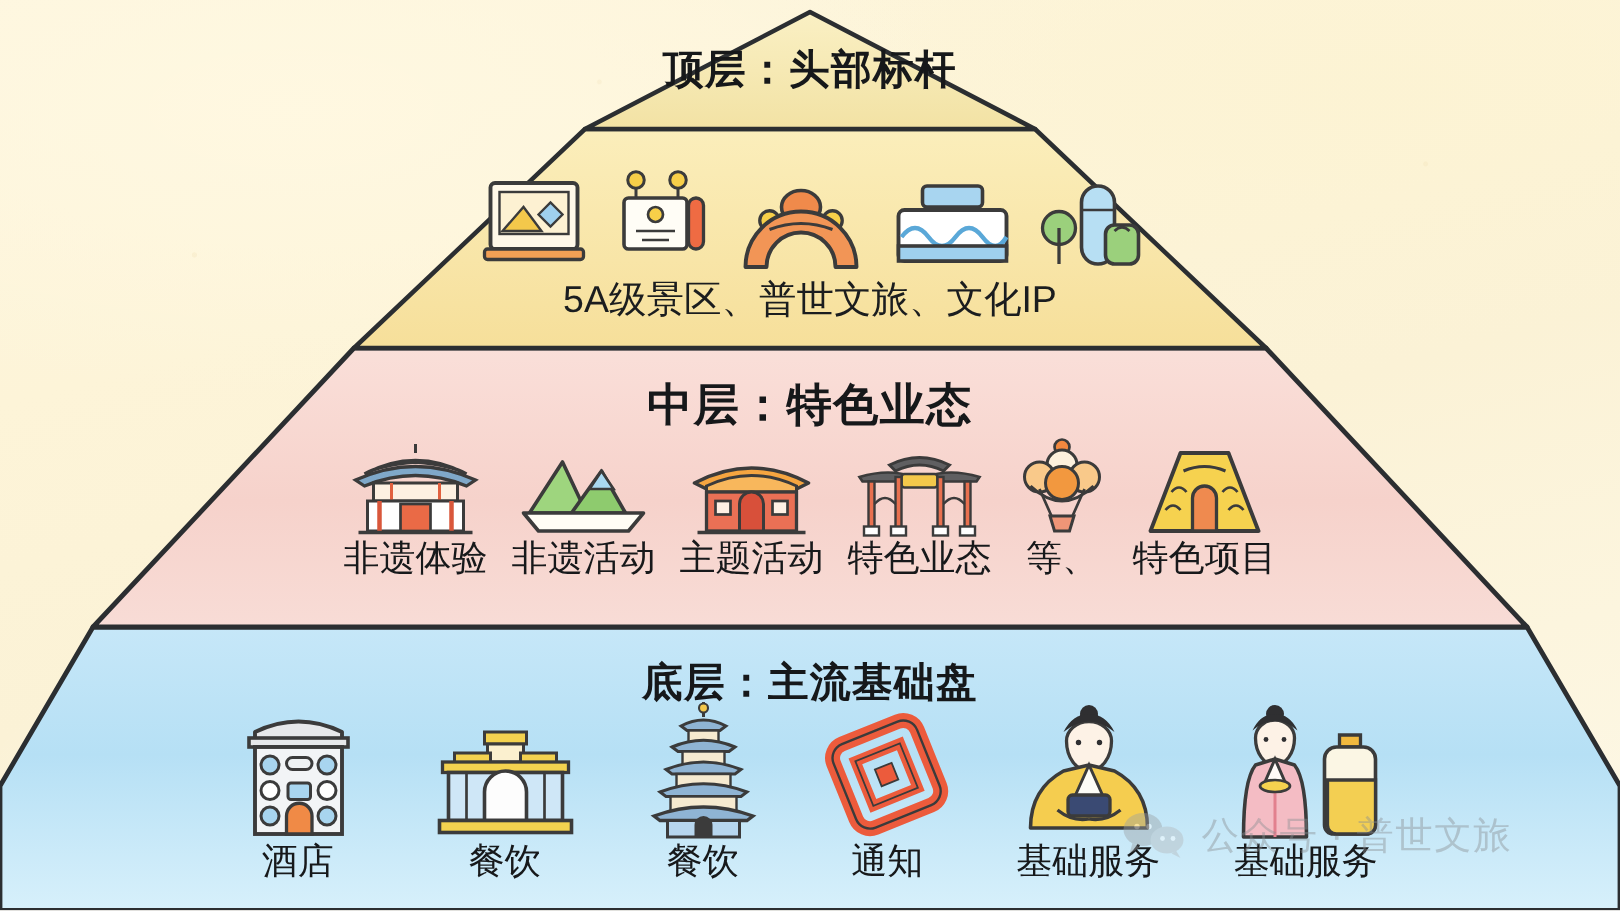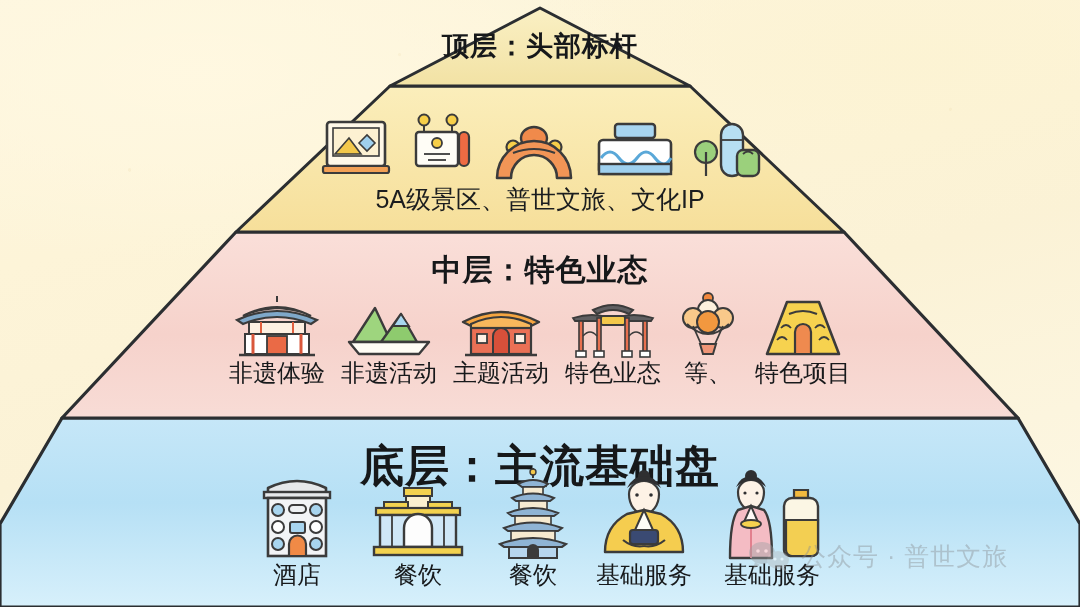--- a/index.html
+++ b/index.html
@@ -40,21 +40,21 @@
     width: 100%;
     text-align: center;
     color: #16181a;
     font-weight: bold;
     letter-spacing: 1px;
     white-space: nowrap;
     pointer-events: none;
   }
   .tier-title-1 { top: 28px;  font-size: 27px; }
   .tier-title-2 { top: 250px; font-size: 30px; }
-  .tier-title-3 { top: 437px; font-size: 44px; }
+  .tier-title-3 { top: 437px; font-size: 27px; }
 
   .tier2-caption {
     position: absolute;
     top: 183px; width: 100%;
     text-align: center;
     font-size: 25px;
     color: #1b1d1f;
     white-space: nowrap;
   }
 
@@ -86,21 +86,21 @@
     height: 86px;
   }
   
   #tier3-icons {
     top: 292px; left: 0; width: 100%;
     gap: 16px;
   }
   
   #tier4-icons {
     top: 468px; left: 0; width: 100%;
-    gap: 26px;
+    gap: 43px;
   }
 
   
   #watermark {
     position: absolute;
     left: 748px; top: 540px;
     display: flex;
     align-items: center;
     gap: 9px;
     opacity: .42;
@@ -361,20 +361,32 @@
         <path d="M8 60 Q37 49 66 60 L62 63 L12 63 Z" fill="#8fb4d4" stroke="#3b3b3b" stroke-width="2"></path>
         <rect x="15" y="63" width="44" height="10" fill="#f6ead0" stroke="#3b3b3b" stroke-width="1.6"></rect>
         <path d="M4 76 Q37 64 70 76 L66 79 L8 79 Z" fill="#8fb4d4" stroke="#3b3b3b" stroke-width="2.2"></path>
         <rect x="13" y="79" width="48" height="11" fill="#b7d6ee" stroke="#3b3b3b" stroke-width="2"></rect>
         <path d="M31 90 L31 82 a6 6 0 0 1 12 0 L43 90 Z" fill="#3b3b3b"></path>
       </svg>
       <div class="icon-caption">餐饮</div>
     </div>
 
 
+    <div class="icon-cell">
+      <svg class="icon-art" width="86" height="88" viewBox="0 0 86 88">
+        <g transform="rotate(-22 43 44)">
+          <rect x="12" y="14" width="60" height="60" rx="10" fill="none" stroke="#ec5b3c" stroke-width="10"></rect>
+          <rect x="12" y="14" width="60" height="60" rx="10" fill="none" stroke="#3b3b3b" stroke-width="1.6"></rect>
+          <rect x="26" y="28" width="32" height="32" fill="none" stroke="#ec5b3c" stroke-width="7"></rect>
+          <rect x="26" y="28" width="32" height="32" fill="none" stroke="#3b3b3b" stroke-width="1.2"></rect>
+          <rect x="36" y="38" width="12" height="12" fill="#ec5b3c" stroke="#3b3b3b" stroke-width="1.2"></rect>
+        </g>
+      </svg>
+      <div class="icon-caption">通知</div>
+    </div>
 
     <div class="icon-cell">
       <svg class="icon-art" width="90" height="92" viewBox="0 0 90 92">
         <path d="M39 9 a7 7 0 0 1 12 0 a6 6 0 0 1 -12 0 Z" fill="#2f2f31"></path>
         <circle cx="45" cy="8" r="6" fill="#2f2f31"></circle>
         <path d="M30 26 a15 13 0 0 1 30 0 a15 20 0 0 1 -30 0 Z" fill="#fdf2e6" stroke="#3b3b3b" stroke-width="2.2"></path>
         <path d="M28 20 q17 -14 34 0 q-6 -12 -17 -12 q-11 0 -17 12 Z" fill="#2f2f31"></path>
         <circle cx="38" cy="27" r="1.8" fill="#2f2f31"></circle>
         <circle cx="52" cy="27" r="1.8" fill="#2f2f31"></circle>
         <path d="M45 42 L62 46 Q84 58 84 84 L6 84 Q6 58 28 46 Z" fill="#f5cd4f" stroke="#3b3b3b" stroke-width="2.4" stroke-linejoin="round"></path>

